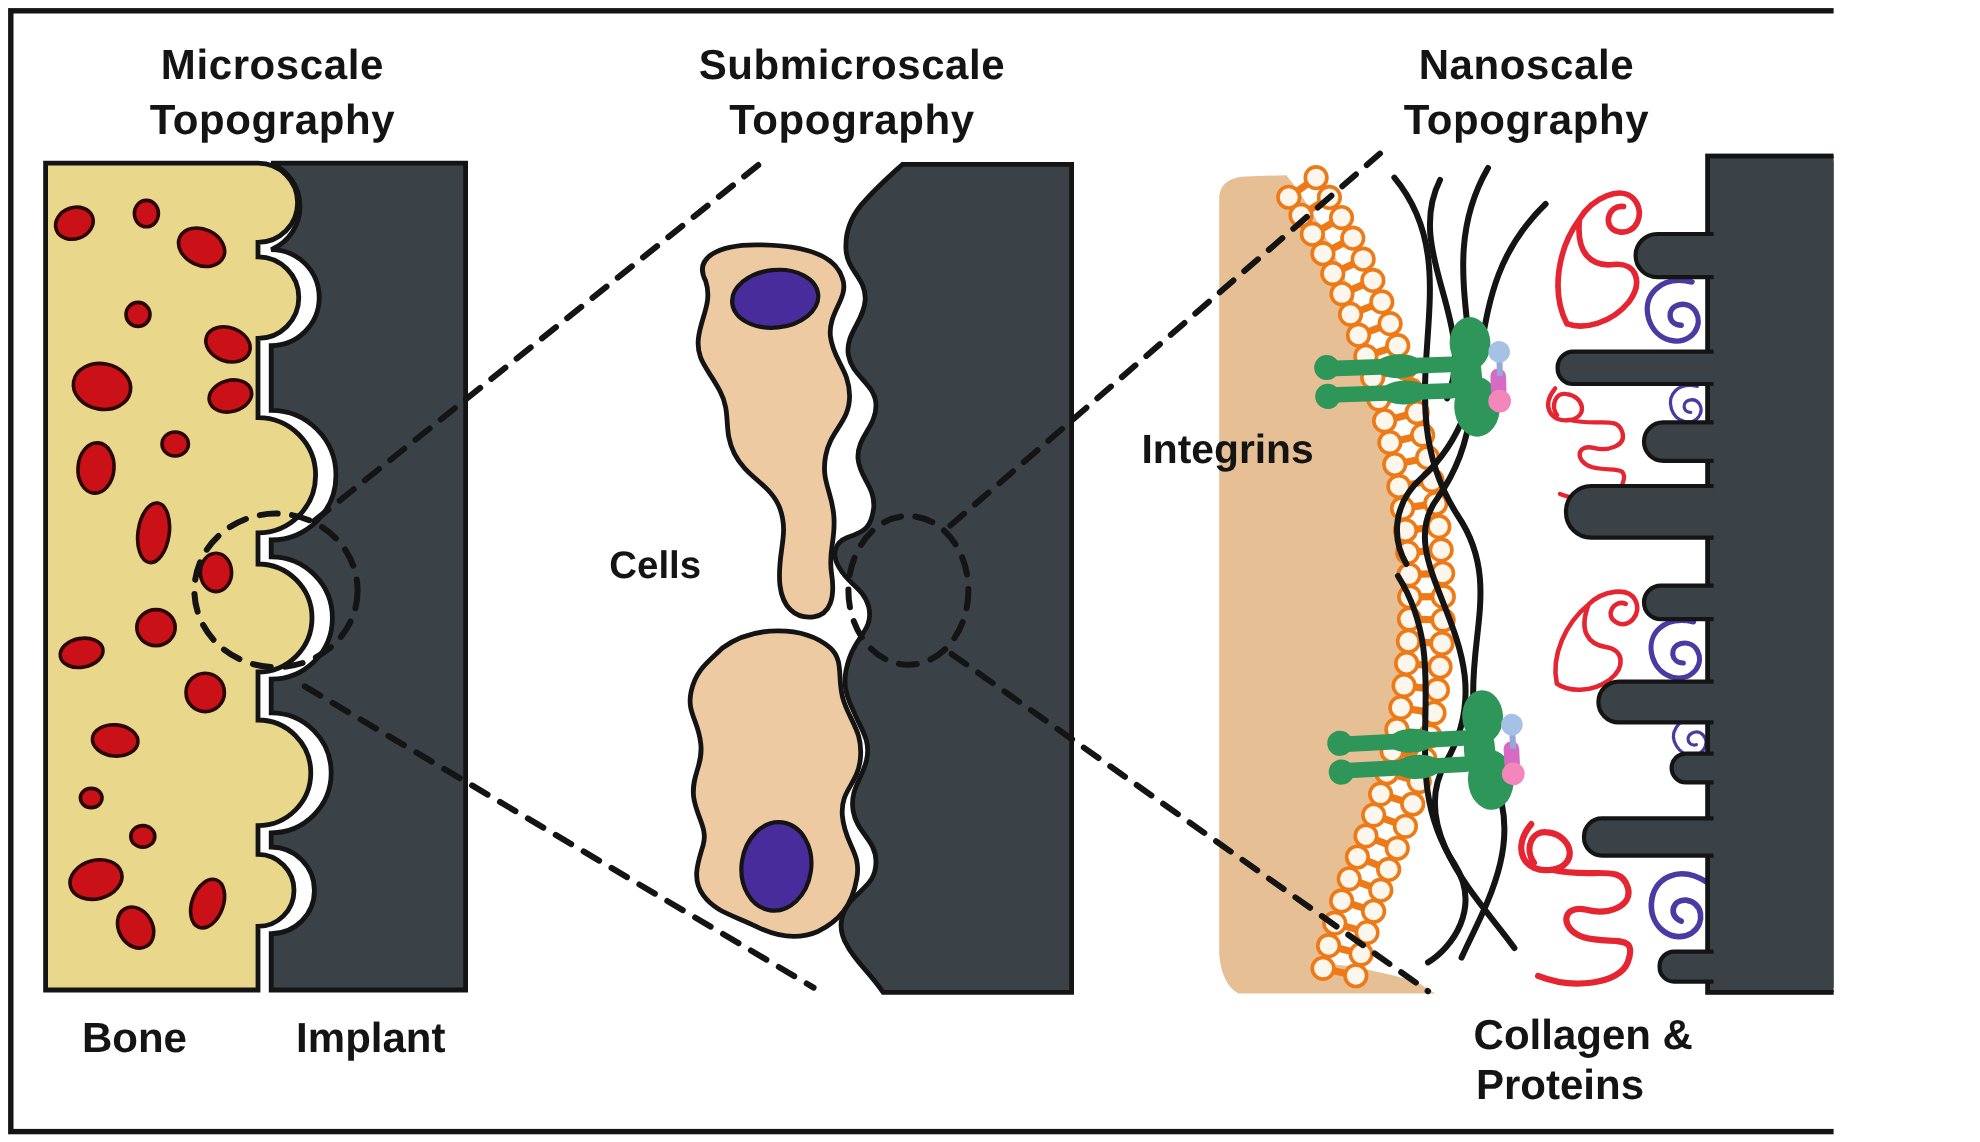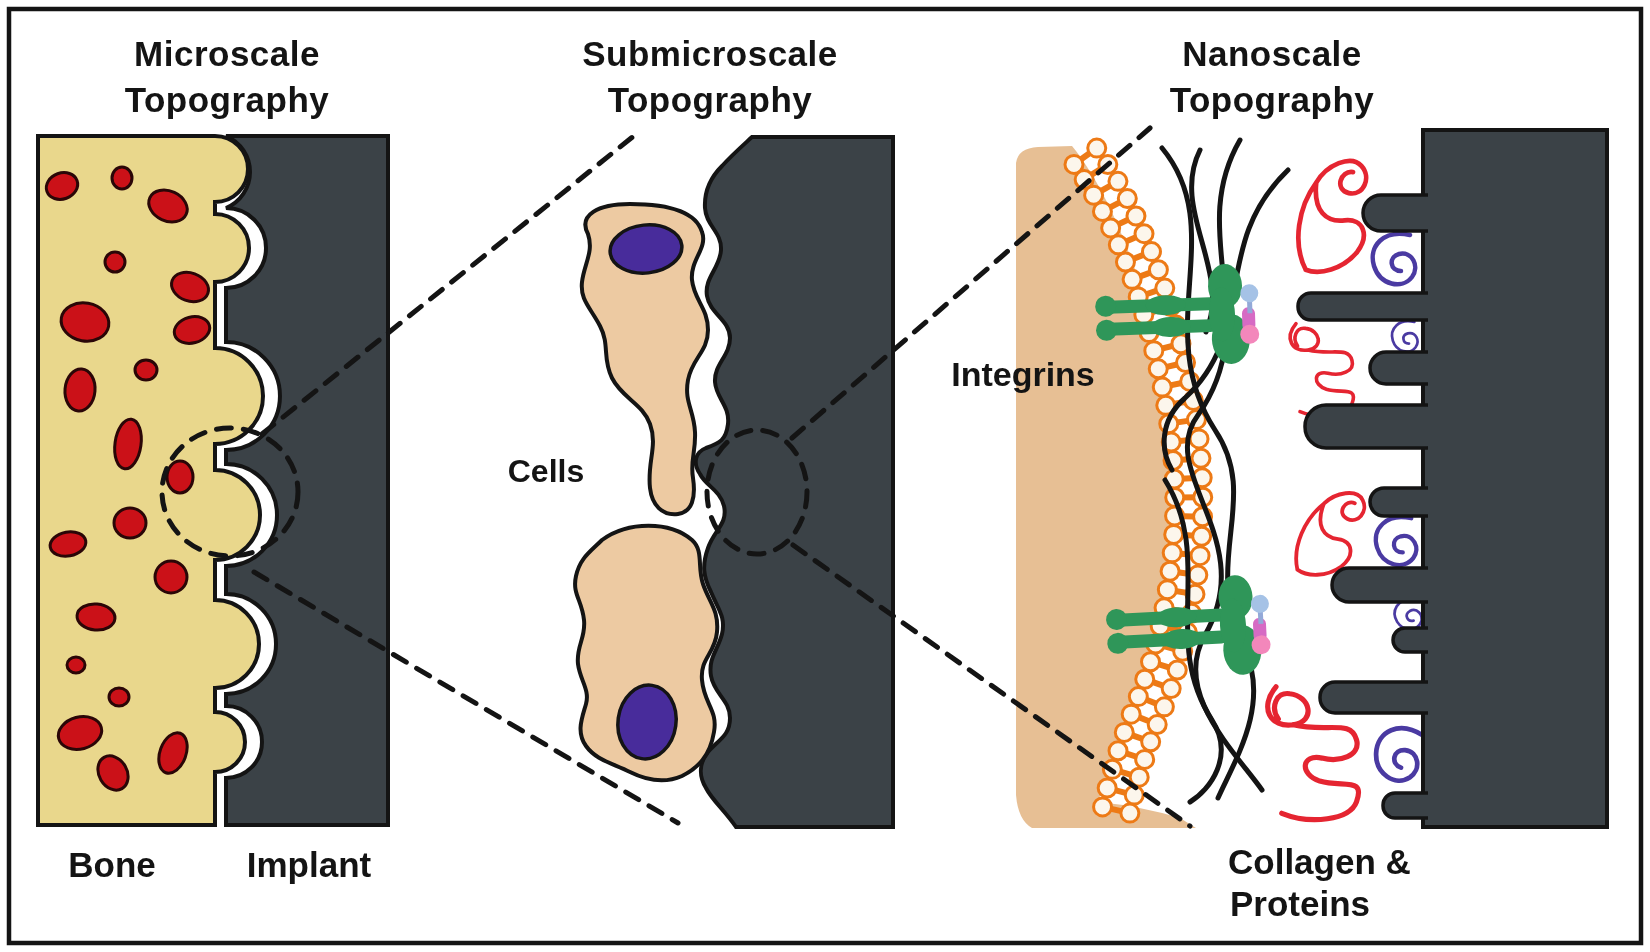--- a/index.html
+++ b/index.html
@@ -1,16 +1,16 @@
 <!DOCTYPE html>
 <html><head>
 <meta charset="utf-8">
 <style>
   html,body{margin:0;padding:0;background:#ffffff;}
-  .stage{position:relative;width:1650px;height:952px;background:#ffffff;overflow:hidden;
+  .stage{position:relative;width:1528px;height:952px;background:#ffffff;overflow:hidden;
          font-family:"Liberation Sans", sans-serif;}
   svg{display:block}
   text{font-family:"Liberation Sans", sans-serif;font-weight:bold;fill:#141414;}
   .title-text{font-size:35px;letter-spacing:0.5px;}
   .label-lg{font-size:35px;}
   .label-md{font-size:34px;}
   .label-sm{font-size:32px;}
 </style>
 </head>
 <body>

